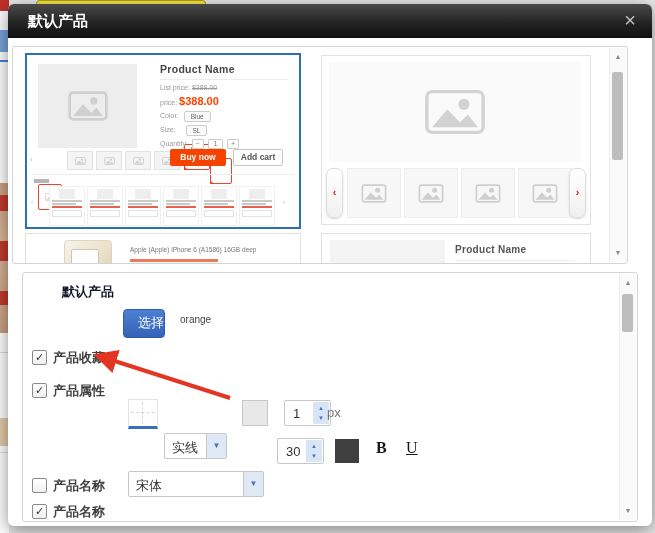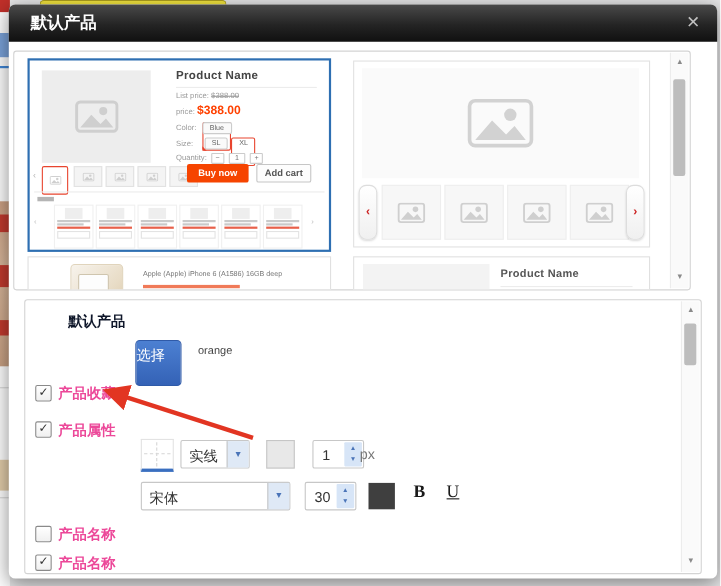--- a/index.html
+++ b/index.html
@@ -77,30 +77,30 @@
   .t3 .phone{position:absolute;left:38px;top:6px;width:46px;height:50px;background:linear-gradient(135deg,#f7f3ec,#e8dcc6 60%,#d9c7a4);border-radius:4px;border:1px solid #e0d4bc;}
   .t3 .phone i{position:absolute;left:6px;top:8px;width:26px;height:34px;background:#fdfdfd;border:1px solid #cfc5ae;border-radius:2px;display:block;}
   .t3 .ptitle{position:absolute;left:104px;top:12px;width:160px;font-size:6.5px;color:#777;}
   .t3 .pred{position:absolute;left:104px;top:25px;width:88px;height:3px;background:#f07a58;}
 
   
   .t4 .name{position:absolute;left:133px;top:10px;width:120px;font-size:10px;font-weight:600;color:#555;letter-spacing:.3px;border-bottom:1px solid #ececec;padding-bottom:5px;}
 
   
   .s-label{position:absolute;font-size:13px;font-weight:700;color:#0f172a;padding-left:26px;}
-  .btn-select{position:absolute;left:100px;top:36px;width:42px;height:42px;background:linear-gradient(#4c80d2,#3462b6);border:1px solid #2f5aa8;border-radius:4px;color:#fff;font-size:13px;text-align:left;line-height:26px;cursor:pointer;box-sizing:border-box;}
+  .btn-select{position:absolute;left:100px;top:36px;width:42px;height:29px;background:linear-gradient(#4c80d2,#3462b6);border:1px solid #2f5aa8;border-radius:4px;color:#fff;font-size:13px;text-align:right;line-height:26px;cursor:pointer;box-sizing:border-box;}
   .sel-value{position:absolute;left:157px;top:41px;font-size:10px;color:#444;}
   .cb{position:absolute;left:9px;width:13px;height:13px;border:1px solid #8a8a8a;border-radius:2px;background:linear-gradient(#fff,#f0f0f0);font-size:11px;line-height:12px;text-align:center;color:#333;font-weight:bold;cursor:pointer;}
-  .cblabel{position:absolute;left:30px;font-size:13px;font-weight:600;color:#ec4899;}
+  .cblabel{position:absolute;left:30px;font-size:13px;font-weight:600;color:#404040;}
 
   .bpicker{position:absolute;left:105px;top:126px;width:28px;height:26px;background:#fff;border:1px solid #e3e3e3;border-bottom:3px solid #3a6fc0;cursor:pointer;}
   .bpicker .h{position:absolute;left:2px;right:2px;top:12px;border-top:1px dashed #d5d5d5;}
   .bpicker .v{position:absolute;top:2px;bottom:2px;left:13px;border-left:1px dashed #d5d5d5;}
 
-  .sel{position:absolute;height:26px;background:#fff;border:1px solid #c7c7c7;border-radius:2px;box-sizing:border-box;cursor:pointer;}
+  .sel{position:absolute;height:26px;background:#fff;border:1px solid #c7c7c7;border-radius:2px;box-sizing:border-box;cursor:pointer;margin-top:33px;}
   .sel .txt{position:absolute;left:7px;top:5px;font-size:13px;color:#333;}
   .sel .darr{position:absolute;right:0;top:0;bottom:0;width:19px;background:#dfe9f6;border-left:1px solid #c7c7c7;color:#4a74b8;font-size:8px;text-align:center;line-height:24px;}
 
   .spin{position:absolute;width:47px;height:26px;background:#fff;border:1px solid #c7c7c7;border-radius:2px;box-sizing:border-box;}
   .spin .val{position:absolute;left:8px;top:5px;font-size:13px;color:#333;}
   .spin .ud{position:absolute;right:1px;top:1px;bottom:1px;width:16px;background:#d7e5f7;border-radius:1px;color:#4a74b8;cursor:pointer;}
   .spin .ud span{position:absolute;left:0;width:16px;font-size:6px;text-align:center;line-height:10px;}
   .spin .ud .u{top:1px;} .spin .ud .d{bottom:1px;}
   .unit{position:absolute;font-size:13px;color:#777;}
 

